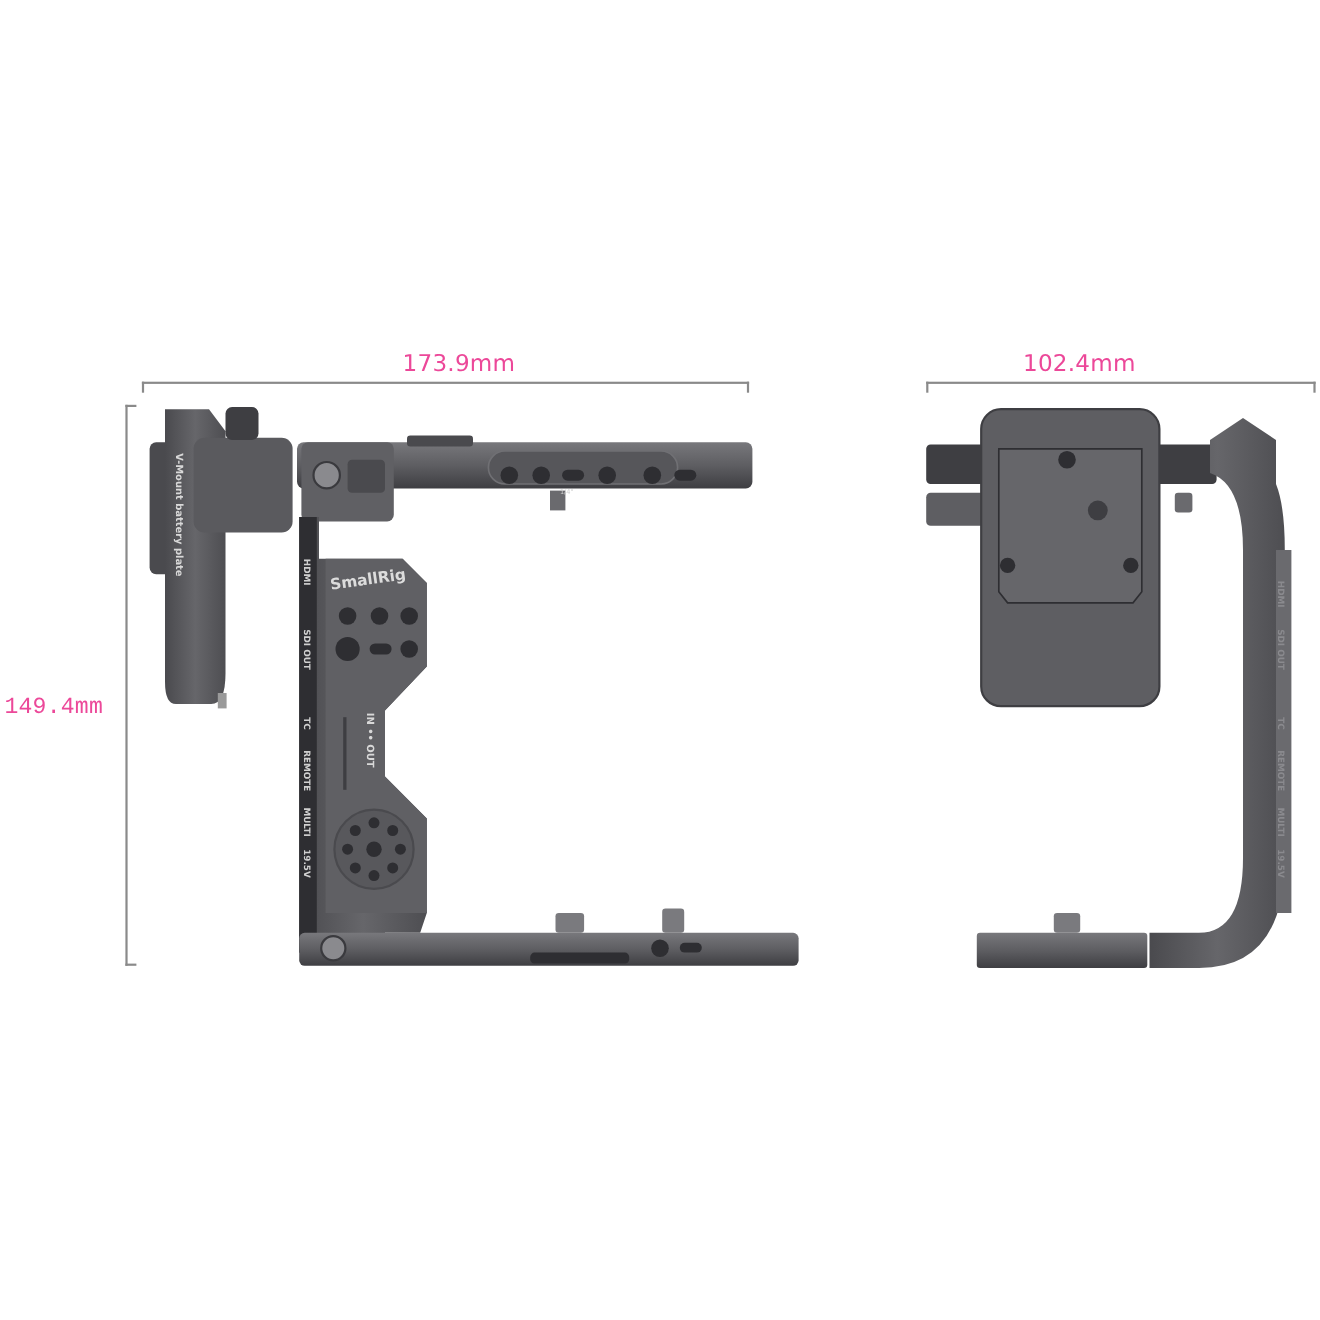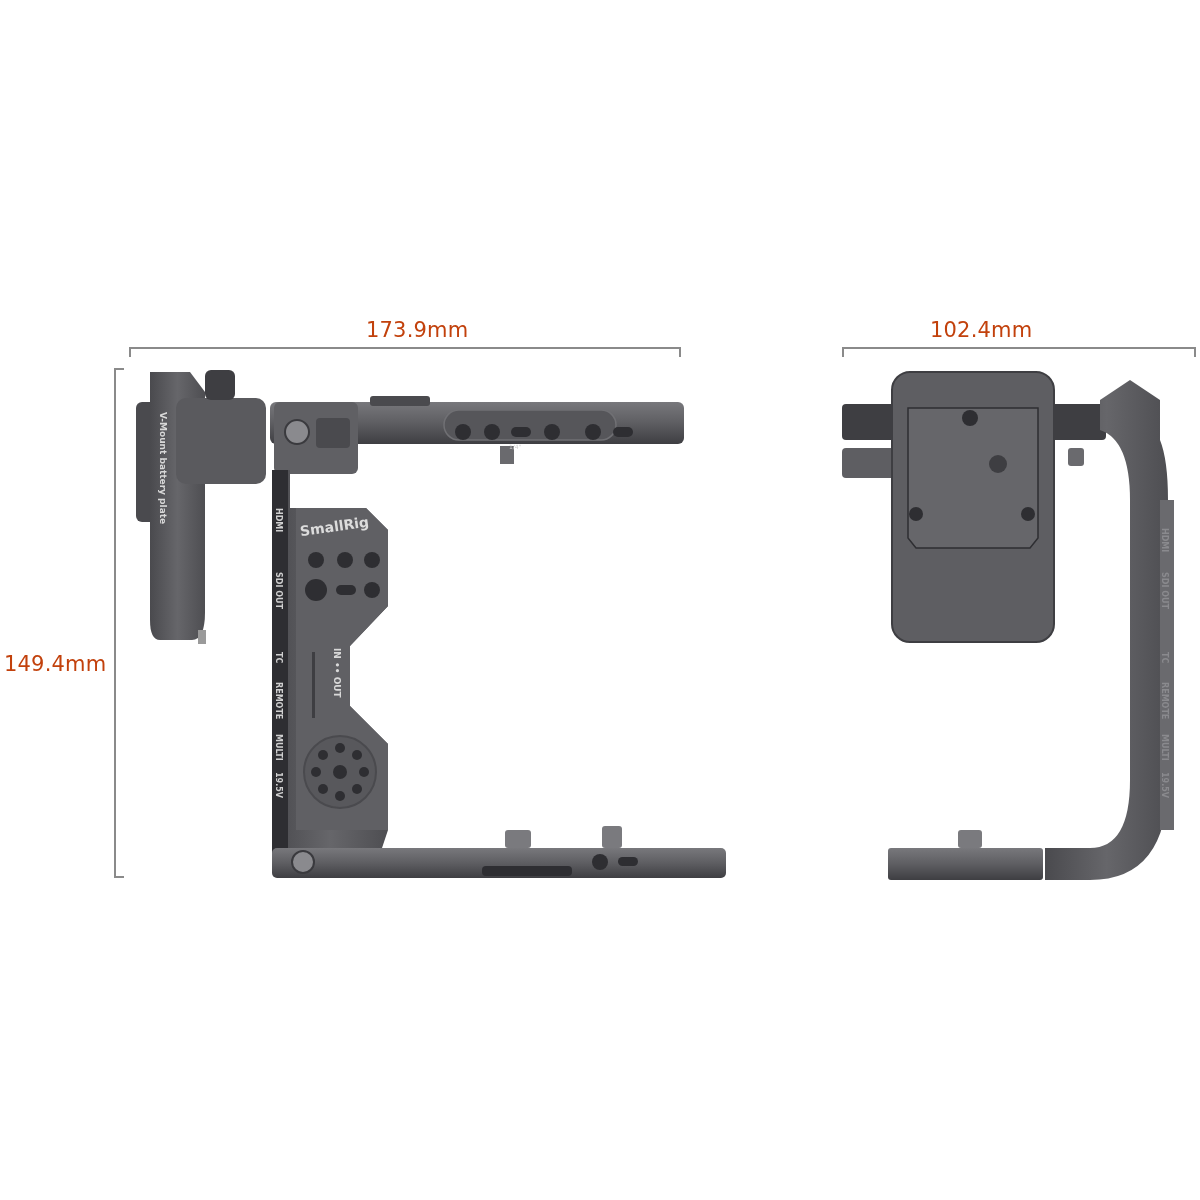--- a/index.html
+++ b/index.html
@@ -1,17 +1,17 @@
 <!DOCTYPE html>
 <html><head>
   <meta charset="utf-8">
   <style>
     html, body { margin: 0; padding: 0; background: #ffffff; }
     body { width: 1200px; height: 1200px; position: relative; overflow: hidden; font-family: "DejaVu Sans", sans-serif; }
-    .dim-label { position: absolute; color: #c2410c; font-size: 21px; font-family: "DejaVu Sans", sans-serif; letter-spacing: 0.2px; }
+    .dim-label { position: absolute; color: #ec4899; font-size: 21px; font-family: "DejaVu Sans", sans-serif; letter-spacing: 0.2px; }
     .dim-line { position: absolute; background: #8a8a8a; }
     svg { position: absolute; left: 0; top: 0; }
     .engrave { font-family: "DejaVu Sans", sans-serif; font-weight: bold; }
   </style>
 </head>
 <body>
 
 <div class="dim-label" style="left:366px; top:318px;">173.9mm</div>
 <div>
   <div class="dim-line" style="left:129px; top:347px; width:552px; height:2px;"></div>
@@ -19,21 +19,21 @@
   <div class="dim-line" style="left:679px; top:347px; width:2px; height:10px;"></div>
 </div>
 
 <div class="dim-label" style="left:930px; top:318px;">102.4mm</div>
 <div>
   <div class="dim-line" style="left:842px; top:347px; width:354px; height:2px;"></div>
   <div class="dim-line" style="left:842px; top:347px; width:2px; height:10px;"></div>
   <div class="dim-line" style="left:1194px; top:347px; width:2px; height:10px;"></div>
 </div>
 
-<div class="dim-label" style="left:4px; top:652px;">149.4mm</div>
+<div class="dim-label" style="left:4px; top:632px;font-family:Liberation Mono, monospace;">149.4mm</div>
 <div>
   <div class="dim-line" style="left:114px; top:368px; width:2px; height:510px;"></div>
   <div class="dim-line" style="left:114px; top:368px; width:10px; height:2px;"></div>
   <div class="dim-line" style="left:114px; top:876px; width:10px; height:2px;"></div>
 </div>
 
 <svg width="1200" height="1200" viewBox="0 0 1200 1200">
   <defs>
     <linearGradient id="gMetal" x1="0" y1="0" x2="1" y2="0">
       <stop offset="0" stop-color="#4a4a4e"></stop>

